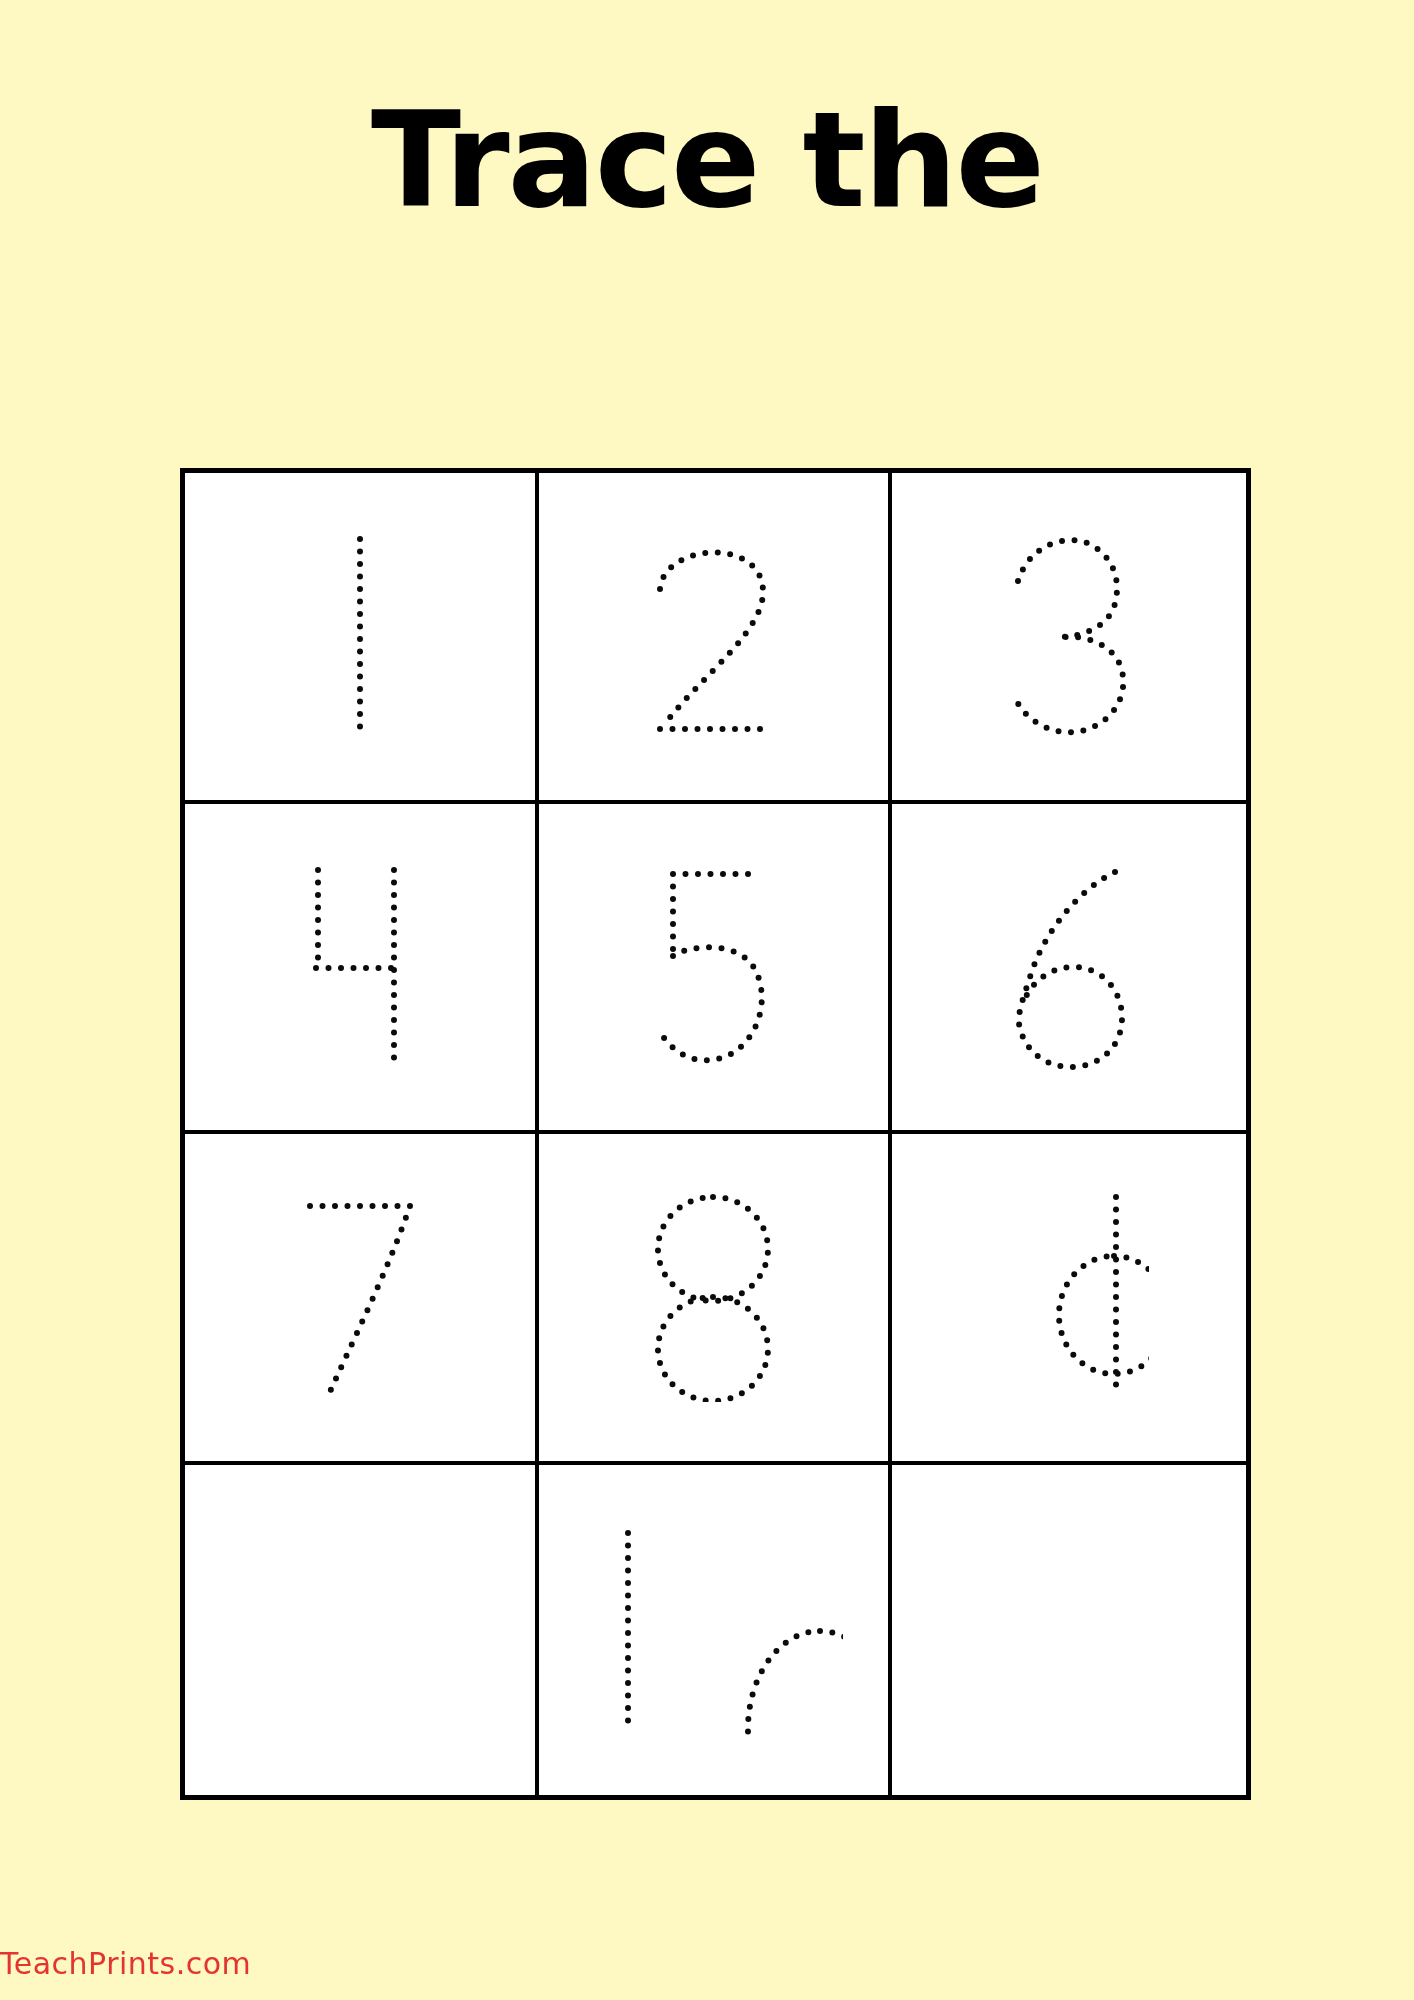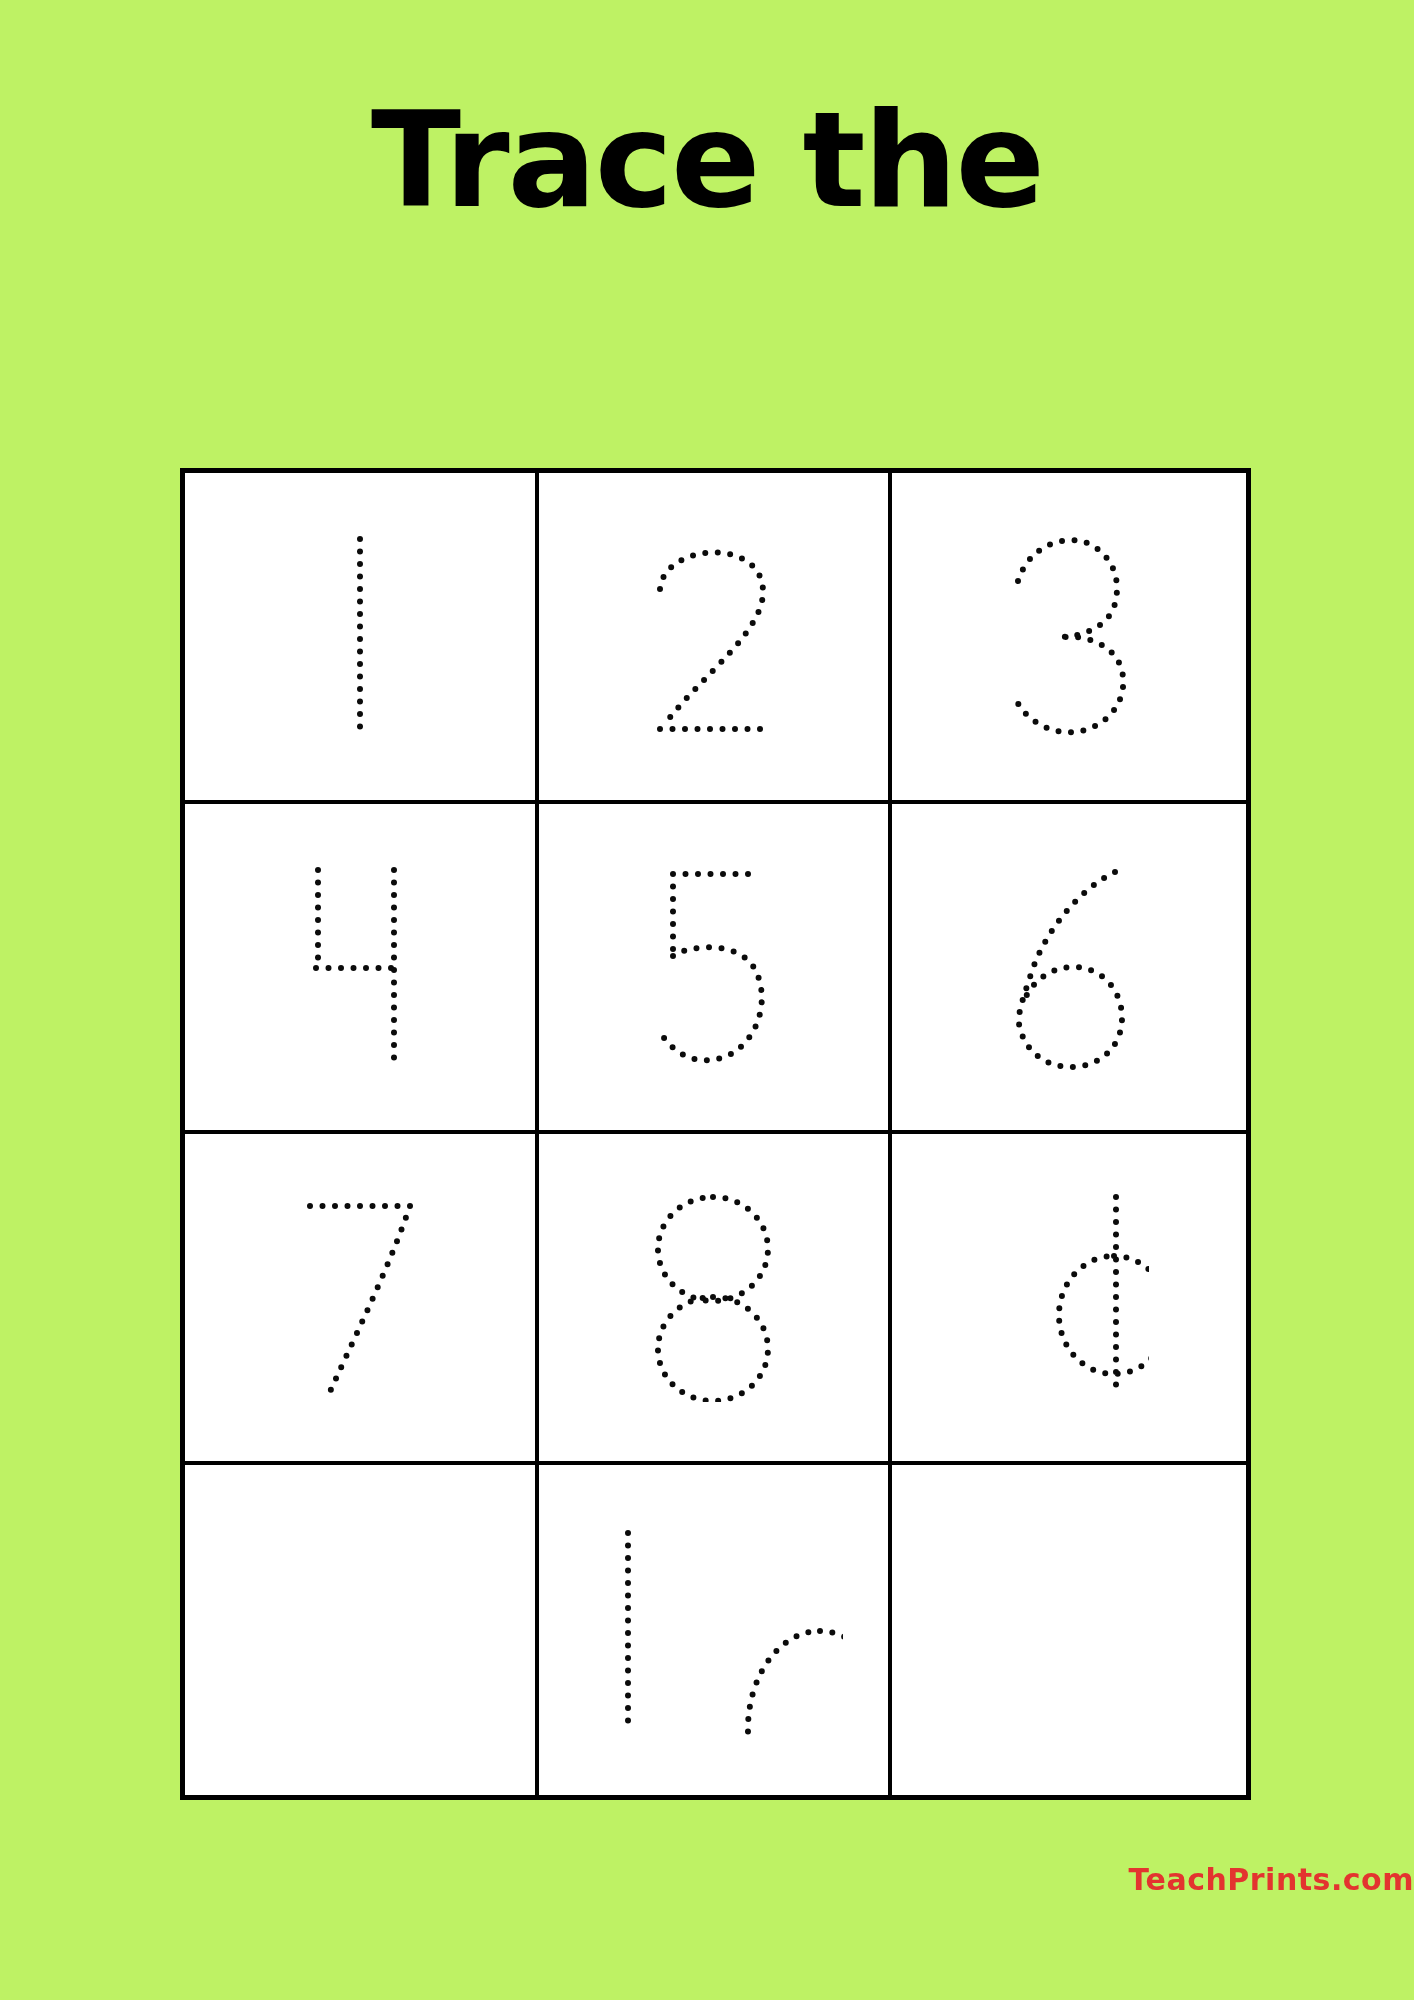--- a/index.html
+++ b/index.html
@@ -1,19 +1,19 @@
 <!DOCTYPE html>
 <html><head>
 <meta charset="utf-8">
 <style>
   html,body{margin:0;padding:0;background:#fff;}
   .page{
     position:relative;
     width:1414px;height:2000px;
-    background:#bef264;
+    background:#fef9c3;
     font-family:"DejaVu Sans","Liberation Sans",sans-serif;
     color:#000;
     overflow:hidden;
   }
   .title{
     position:absolute;
     top:94px;left:0;width:100%;
     text-align:center;
     font-size:132px;
     line-height:132px;
@@ -43,24 +43,24 @@
   .trace-digit path{
     fill:none;
     stroke:#0b0b0b;
     stroke-width:6;
     stroke-linecap:round;
     stroke-linejoin:round;
     stroke-dasharray:0 12.5;
   }
   .footer{
     position:absolute;
-    top:1862px;left:0;width:100%;
-    text-align:right;
+    top:1946px;left:0;width:100%;
+    text-align:left;
     font-size:30px;
-    font-weight:700;
+    font-weight:400;
     letter-spacing:0.5px;
   }
 </style>
 </head>
 <body>
 
 <div class="page">
 
   <div class="title">
     <div>Trace the</div>

